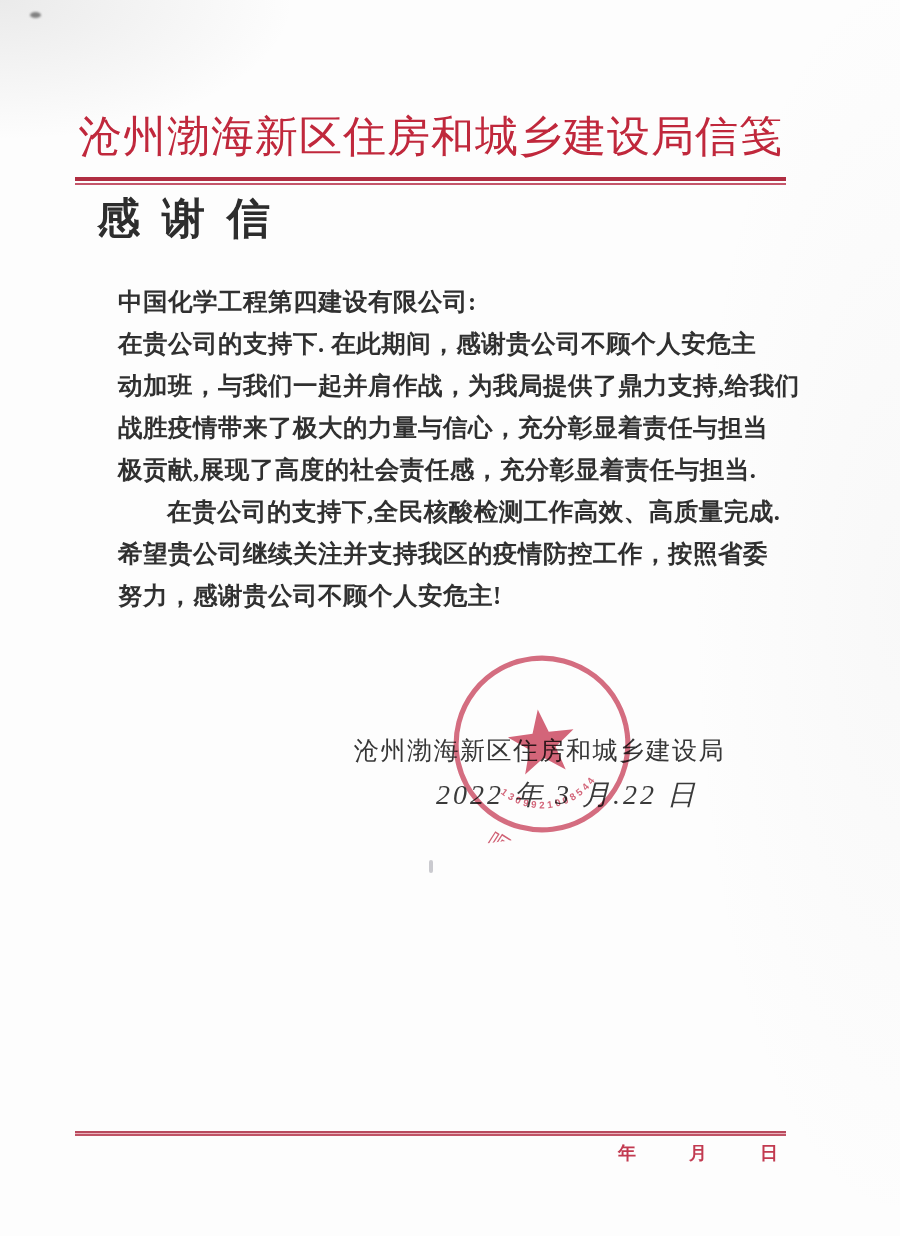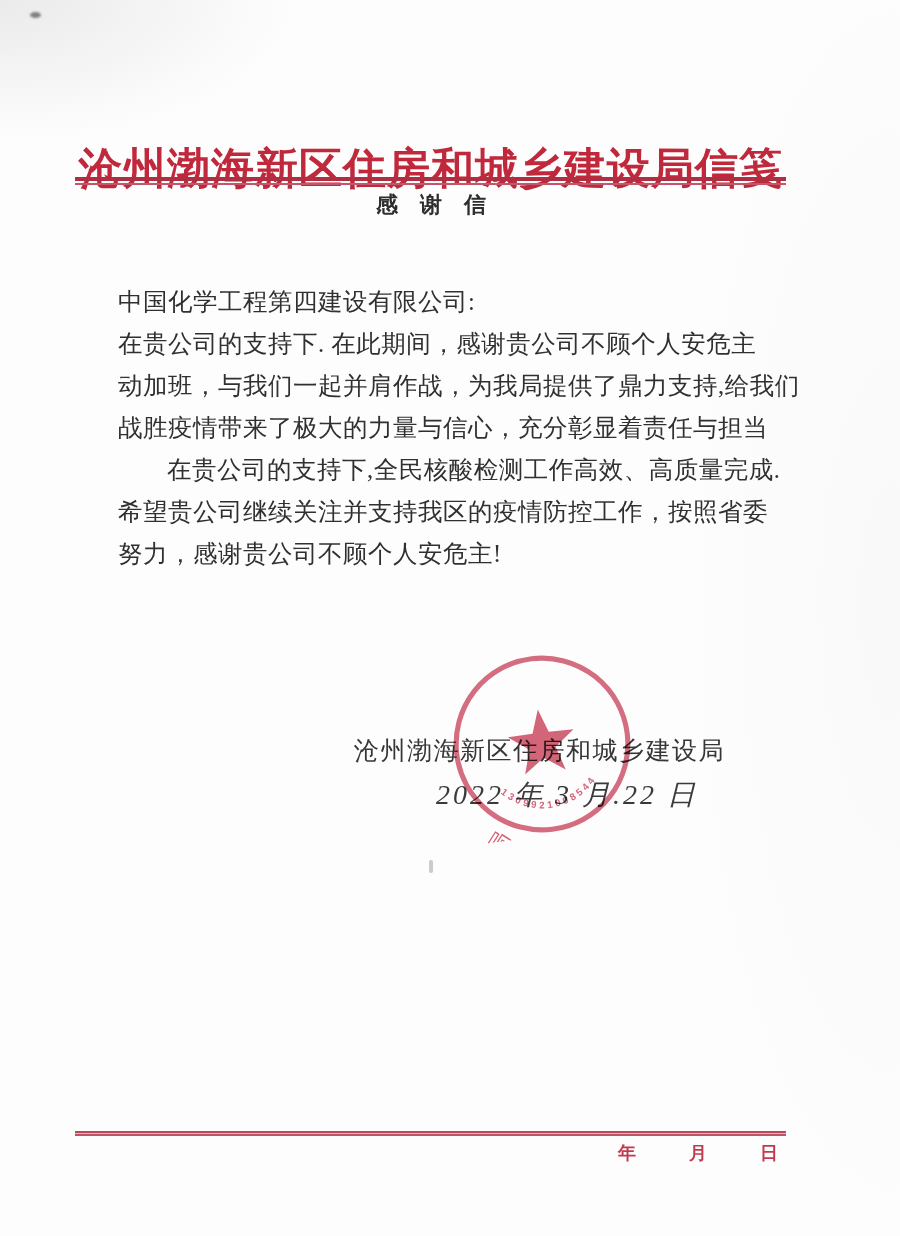--- a/index.html
+++ b/index.html
@@ -20,44 +20,42 @@
   
   .speck-a{position:absolute;left:30px;top:12px;width:11px;height:6px;border-radius:50%;
     background:rgba(70,70,70,0.65);filter:blur(1px);}
   .speck-b{position:absolute;left:429px;top:860px;width:4px;height:13px;border-radius:2px;
     background:rgba(140,140,150,0.45);filter:blur(0.5px);}
 
   
   .letterhead{
     position:absolute;left:75px;top:108px;width:712px;
     text-align:center;
-    font-size:43px;font-weight:700;
+    font-size:43px;font-weight:400;
     letter-spacing:1px;
     white-space:nowrap;
-    margin-top:32px;
   }
   .rule-top{position:absolute;left:75px;top:177px;width:711px;height:9px;}
   .rule-top .r1{height:4px;background:#b02e42;}
   .rule-top .r2{height:2px;margin-top:2px;background:#c4566a;}
 
   .letter-title{
     position:absolute;left:75px;top:190px;width:712px;
-    text-align:center;
-    font-size:22px;font-weight:700;color:#2d2d2d;
+    font-size:43px;font-weight:700;color:#2d2d2d;
     letter-spacing:22px;text-indent:22px;
     white-space:nowrap;
   }
 
   
   .body-block{
     position:absolute;left:118px;top:281px;width:672px;
     font-size:24.5px;line-height:42px;color:#303030;
     letter-spacing:0.5px;
   }
-  .body-line{height:42px;white-space:nowrap;}
+  .body-line{height:42px;white-space:nowrap;font-weight:bold;}
   .indent{text-indent:49px;}
 
   
   .signature{
     position:absolute;left:354px;top:734px;
     font-size:25px;color:#363636;letter-spacing:1.5px;white-space:nowrap;
   }
   .dateline{
     position:absolute;left:436px;top:776px;
     font-size:28px;color:#3a3a3a;letter-spacing:3px;white-space:nowrap;font-style:italic;
@@ -97,20 +95,21 @@
     <div class="r2"></div>
   </div>
 
   <div class="letter-title">感谢信</div>
 
   <div class="body-block">
     <div class="body-line">中国化学工程第四建设有限公司:</div>
     <div class="body-line">在贵公司的支持下. 在此期间，感谢贵公司不顾个人安危主</div>
     <div class="body-line">动加班，与我们一起并肩作战，为我局提供了鼎力支持,给我们</div>
     <div class="body-line">战胜疫情带来了极大的力量与信心，充分彰显着责任与担当</div>
+    <div class="body-line">极贡献,展现了高度的社会责任感，充分彰显着责任与担当.</div>
     <div class="body-line indent">在贵公司的支持下,全民核酸检测工作高效、高质量完成.</div>
     <div class="body-line">希望贵公司继续关注并支持我区的疫情防控工作，按照省委</div>
     <div class="body-line">努力，感谢贵公司不顾个人安危主!</div>
   </div>
 
   <div class="signature">沧州渤海新区住房和城乡建设局</div>
   <div class="dateline">2022 年 3 月.22 日</div>
 
   <svg class="seal" viewBox="0 0 180 180">
     <defs>

